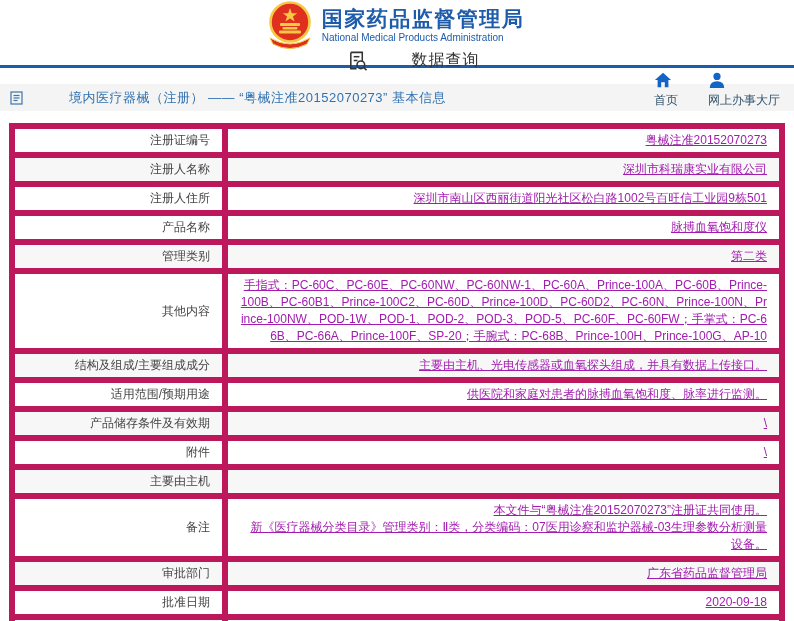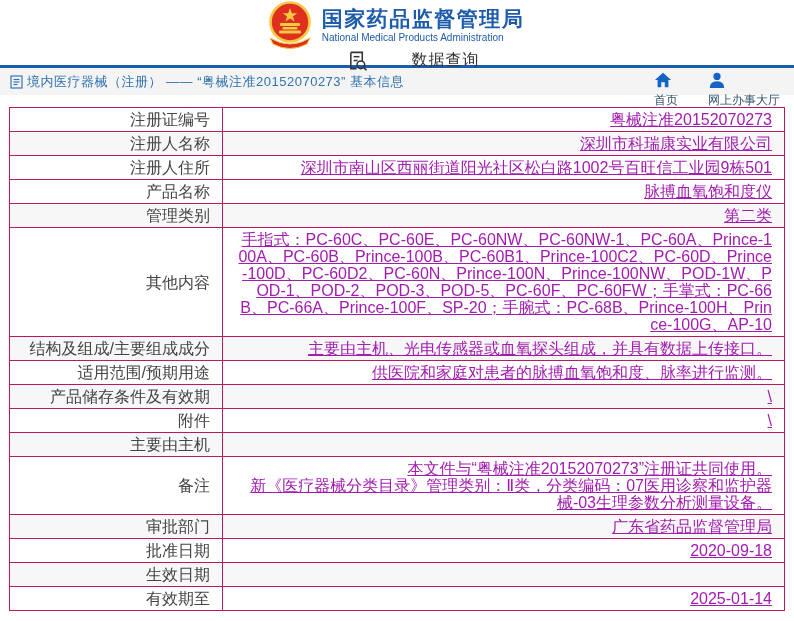--- a/index.html
+++ b/index.html
@@ -21,30 +21,30 @@
   .org-en { color:#1e5cab; font-size:10px; line-height:13px; }
   .section-title { display:flex; align-items:center; margin-left:36px; cursor:pointer; }
   .dq-icon { width:21px; height:21px; margin-right:4px; display:inline-block; }
   .dq-label { font-size:16px; color:#333; letter-spacing:1px;margin-left:40px; }
   .header-nav { margin-left:auto; display:flex; gap:30px; }
   .nav-item { display:flex; flex-direction:column; align-items:flex-start; text-decoration:none; cursor:pointer; }
   .nav-icon { width:18px; height:18px; margin-bottom:3px; }
   .nav-label { font-size:12px; color:#33536b; white-space:nowrap; }
   
   .breadcrumb-bar {
-    margin-top:0; height:27px; background:#f4f4f4;
-    display:flex; align-items:center; padding-left:10px;
+    margin-top:16px; height:27px; background:#f4f4f4;
+    display:flex; align-items:center; padding-left:10px;gap:42px;
   }
   .bc-icon { width:13px; height:14px; margin-right:4px; flex:0 0 auto; }
   .bc-text { font-size:13px; color:#3072b0; letter-spacing:0.5px; }
   
   .content { padding:12px 9px 0 9px; }
   table.info-table { width:100%; border-collapse:collapse; table-layout:fixed; }
   .info-table td {
-    border:1px solid #be185d; font-size:16px; line-height:17px;
+    border:6px solid #be185d; font-size:12px; line-height:17px;
     padding:3px 12px; vertical-align:middle; word-break:break-all;
   }
   .label-cell { width:213px; text-align:right; color:#444; }
   .value-cell { text-align:right; color:#a21caf;text-decoration:underline; }
   tr.alt td { background:#f7f7f7; }
 </style>
 </head>
 <body>
 
 <header class="site-header">

